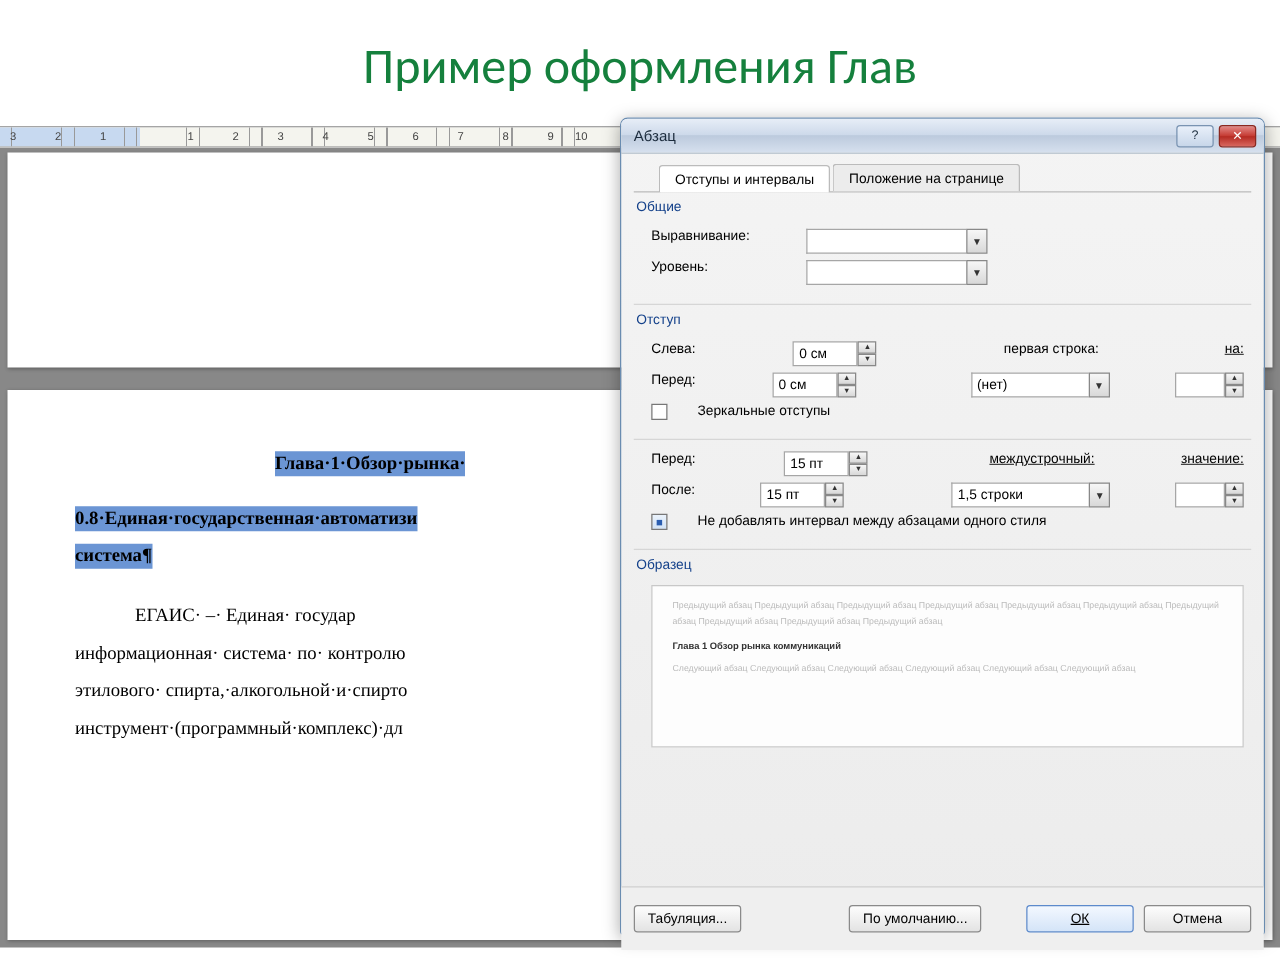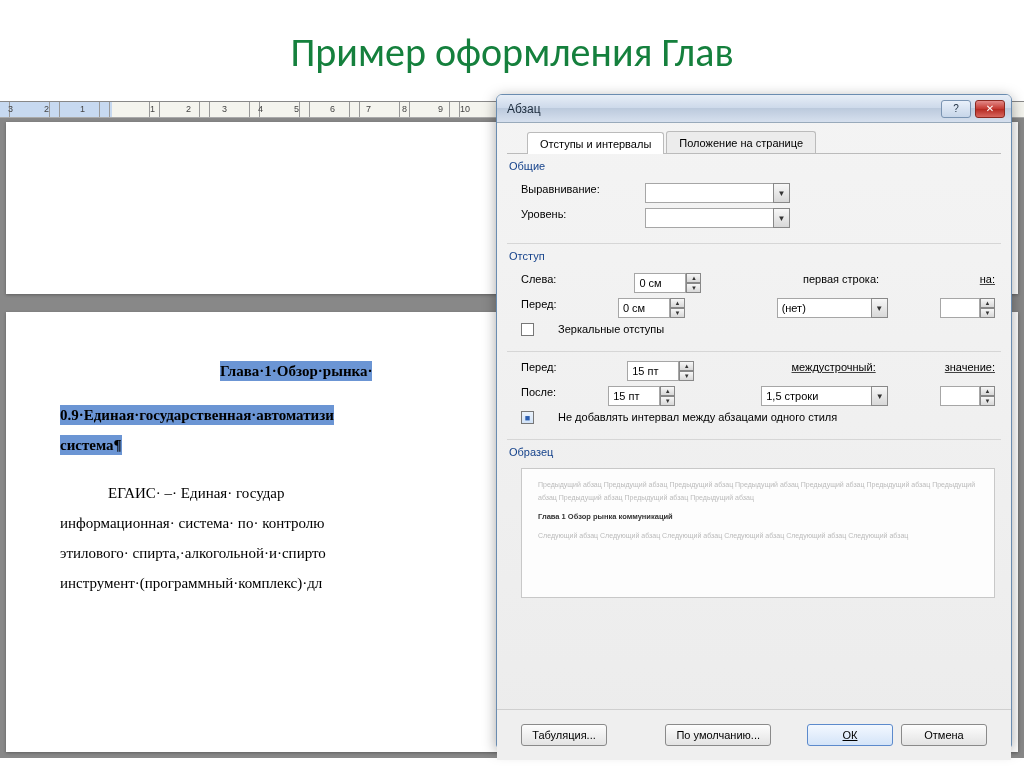--- a/index.html
+++ b/index.html
@@ -219,21 +219,21 @@
   }
   .preview .pvbold {
     color: #333; font-weight: bold; font-size: 7.5px;
     margin: 6px 0;
   }
   .dlg-footer {
     height: 51px;
     border-top: 1px solid #cfcfcf;
     background: #efefef;
     display: flex; align-items: center;
-    padding: 0 24px;
+    padding: 0 10px;
     gap: 8px;
   }
   .btn {
     min-width: 86px;
     height: 22px;
     border: 1px solid #8a8a8a;
     border-radius: 3px;
     background: linear-gradient(#fdfdfd,#e3e3e3);
     font-size: 11px;
     cursor: pointer;
@@ -272,21 +272,21 @@
   </div>
 
   <div class="doc-wrap">
     <div class="page page-top"></div>
     <div class="page page-main">
       <div class="doc-text">
         <div class="chapter-row">
           <span class="hlchapter">Глава·1·Обзор·рынка·</span>
         </div>
         <div class="sub-row">
-          <span class="hlchapter" style="font-weight:bold">0.9·Единая·государственная·автоматизи</span><br>
+          <span class="hlchapter" style="font-weight:bold">0.8·Единая·государственная·автоматизи</span><br>
           <span class="hlchapter" style="font-weight:bold">система¶</span>
         </div>
         <p class="body-para">
           <span>ЕГАИС· –· Единая· государ</span><br>
           <span style="display:block;text-indent:0">информационная· система· по· контролю</span>
           <span style="display:block;text-indent:0">этилового· спирта,·алкогольной·и·спирто</span>
           <span style="display:block;text-indent:0">инструмент·(программный·комплекс)·дл</span>
         </p>
       </div>
     </div>

